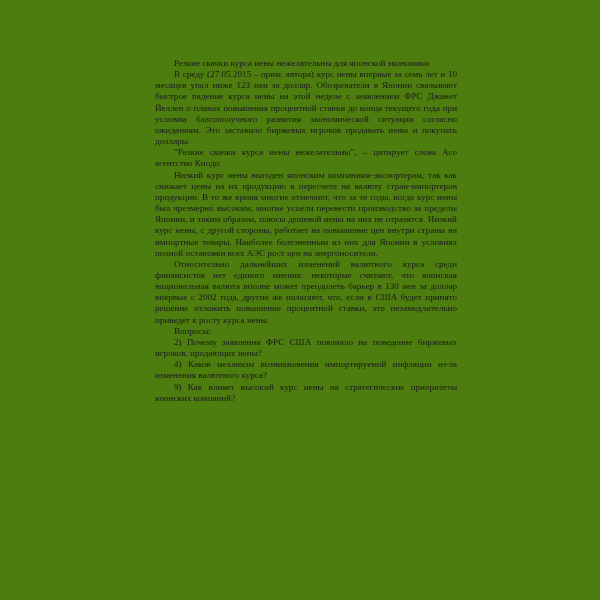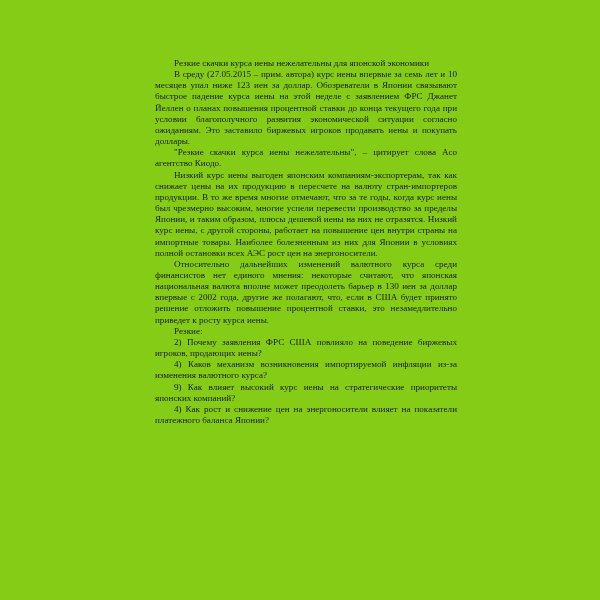--- a/index.html
+++ b/index.html
@@ -11,21 +11,21 @@
     width: 600px;
     height: 600px;
     overflow: hidden;
     font-family: "Liberation Serif", "DejaVu Serif", serif;
     color: #000000;
   }
   .page {
     position: relative;
     width: 600px;
     height: 600px;
-    background: #84cc16;
+    background: #4d7c0f;
     box-sizing: border-box;
   }
   .doc-body {
     position: absolute;
     left: 155px;
     top: 58px;
     width: 302px;
     font-size: 9.1px;
     line-height: 11.15px;
     text-align: justify;
@@ -58,25 +58,24 @@
 
 
     <p class="para">В среду (27.05.2015 – прим. автора) курс иены впервые за семь лет и 10 месяцев упал ниже 123 иен за доллар. Обозреватели в Японии связывают быстрое падение курса иены на этой неделе с заявлением ФРС Джанет Йеллен о планах повышения процентной ставки до конца текущего года при условии благополучного развития экономической ситуации согласно ожиданиям. Это заставило биржевых игроков продавать иены и покупать доллары.</p>
 
     <p class="para">"Резкие скачки курса иены нежелательны", – цитирует слова Асо агентство Киодо.</p>
 
     <p class="para">Низкий курс иены выгоден японским компаниям-экспортерам, так как снижает цены на их продукцию в пересчете на валюту стран-импортеров продукции. В то же время многие отмечают, что за те годы, когда курс иены был чрезмерно высоким, многие успели перевести производство за пределы Японии, и таким образом, плюсы дешевой иены на них не отразятся. Низкий курс иены, с другой стороны, работает на повышение цен внутри страны на импортные товары. Наиболее болезненным из них для Японии в условиях полной остановки всех АЭС рост цен на энергоносители.</p>
 
     <p class="para">Относительно дальнейших изменений валютного курса среди финансистов нет единого мнения: некоторые считают, что японская национальная валюта вполне может преодолеть барьер в 130 иен за доллар впервые с 2002 года, другие же полагают, что, если в США будет принято решение отложить повышение процентной ставки, это незамедлительно приведет к росту курса иены.</p>
 
-    <p class="para short">Резкие:</p>
+    <p class="para short">Вопросы:</p>
 
     <p class="para">2) Почему заявления ФРС США повлияло на поведение биржевых игроков, продающих иены?</p>
 
     <p class="para">4) Каков механизм возникновения импортируемой инфляции из-за изменения валютного курса?</p>
 
     <p class="para">9) Как влияет высокий курс иены на стратегические приоритеты японских компаний?</p>
 
-    <p class="para">4) Как рост и снижение цен на энергоносители влияет на показатели платежного баланса Японии?</p>
 
   </div>
 
 </div>
 
 </body></html>

